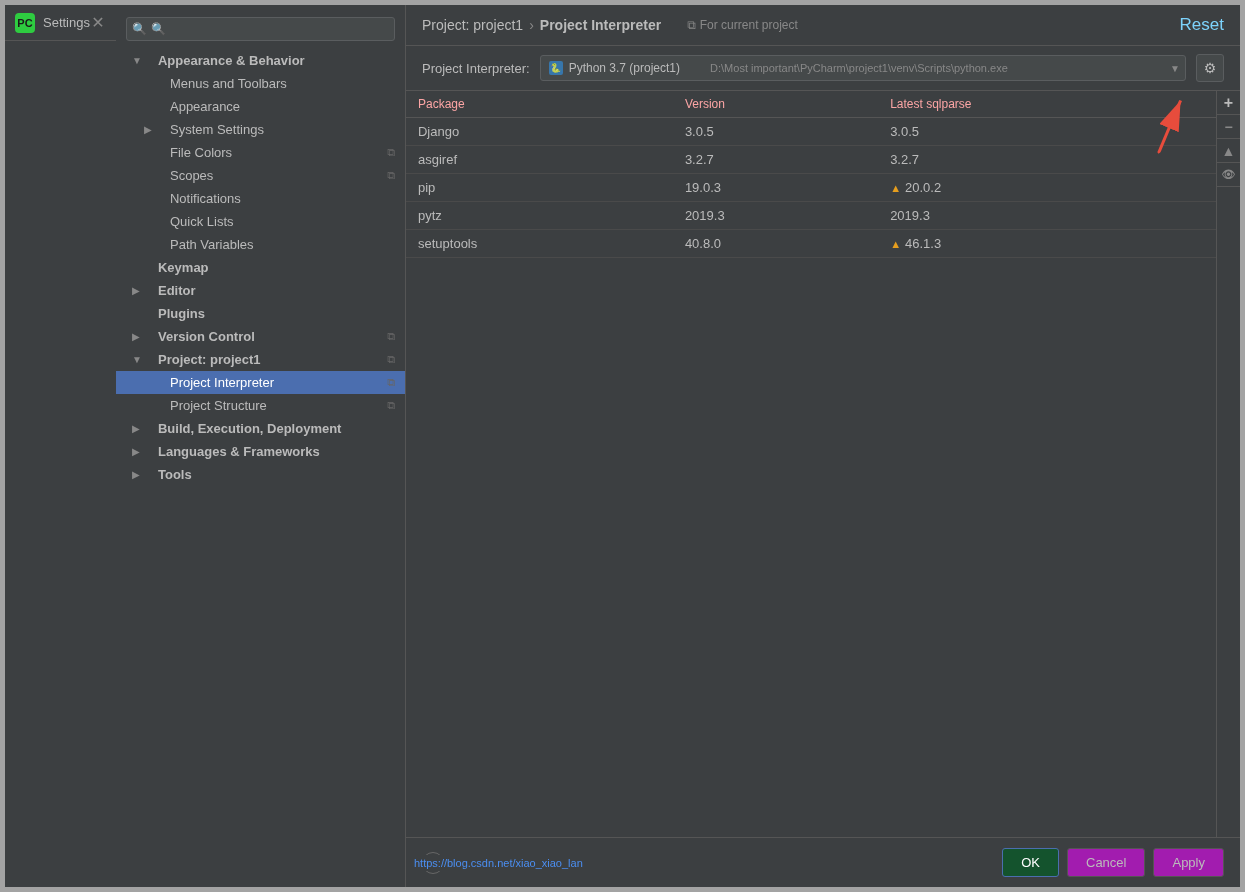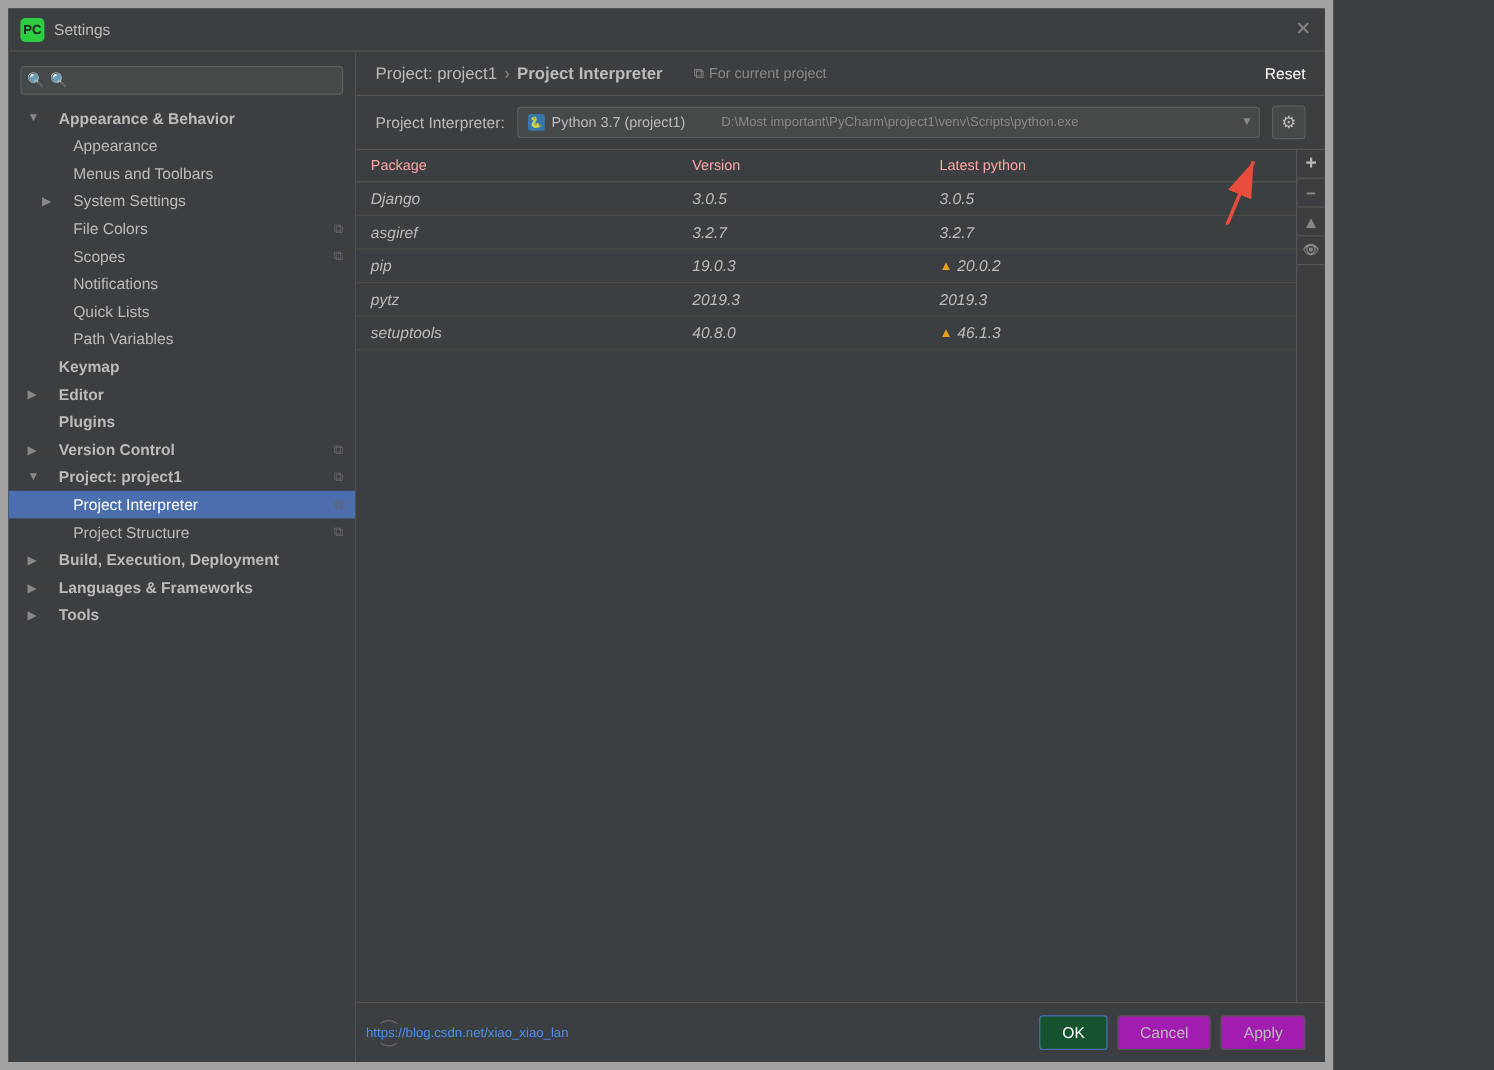--- a/index.html
+++ b/index.html
@@ -8,26 +8,26 @@
       font-size: 13px;
       background: #3c3f41;
       color: #bbbbbb;
       width: 1245px;
       height: 892px;
       overflow: hidden;
     }
 
     
     .dialog {
-      width: 1111px;
+      width: 1245px;
       height: 892px;
       background: #3c3f41;
       display: flex;
-      flex-direction: column;
-      border: 7px solid #a3a3a3;
+      flex-direction: row;
+      border: 5px solid #a3a3a3;
     }
 
     
     .title-bar {
       display: flex;
       align-items: center;
       justify-content: space-between;
       background: #3c3f41;
       padding: 6px 10px;
       border-bottom: 1px solid #555;
@@ -181,23 +181,23 @@
     .breadcrumb-link { color: #bbbbbb; }
     .for-current-project {
       display: flex;
       align-items: center;
       gap: 4px;
       color: #888;
       font-size: 12px;
       margin-left: 20px;
     }
     .reset-link {
-      color: #ffffff;
-      cursor: pointer;
-      font-size: 13px;
+      color: #7dd3fc;
+      cursor: pointer;
+      font-size: 17px;
       text-decoration: none;
     }
 
     
     .interpreter-row {
       display: flex;
       align-items: center;
       padding: 8px 16px;
       gap: 10px;
       flex-shrink: 0;
@@ -288,21 +288,20 @@
       color: #fca5a5;
       font-weight: normal;
       font-size: 12px;
       position: sticky;
       top: 0;
       background: #3c3f41;
       border-bottom: 1px solid #555;
     }
     tbody tr {
       border-bottom: 1px solid #4a4a4a;
-      font-style: italic;
     }
     td {
       padding: 6px 12px;
       font-size: 13px;
       color: #bbbbbb;
     }
     .version-upgrade {
       display: flex;
       align-items: center;
       gap: 4px;
@@ -420,25 +419,25 @@
         <span class="search-icon-wrap">🔍</span>
         <input class="search-input" type="text" placeholder="🔍" style="">
       </div>
 
       <div class="sidebar-item">
         <span class="tree-arrow expanded"></span>
         <span class="sidebar-item-label section-header">Appearance &amp; Behavior</span>
       </div>
       <div class="sidebar-item indent-1">
         <span class="tree-arrow leaf"></span>
+        <span class="sidebar-item-label">Menus and Toolbars</span>
+      </div>
+      <div class="sidebar-item indent-1">
+        <span class="tree-arrow leaf"></span>
         <span class="sidebar-item-label">Appearance</span>
-      </div>
-      <div class="sidebar-item indent-1">
-        <span class="tree-arrow leaf"></span>
-        <span class="sidebar-item-label">Menus and Toolbars</span>
       </div>
       <div class="sidebar-item indent-1">
         <span class="tree-arrow collapsed"></span>
         <span class="sidebar-item-label">System Settings</span>
       </div>
       <div class="sidebar-item indent-1">
         <span class="tree-arrow leaf"></span>
         <span class="sidebar-item-label">File Colors</span>
         <span class="sidebar-copy-icon">⧉</span>
       </div>
@@ -541,21 +540,21 @@
         <div class="gear-btn">⚙</div>
       </div>
 
       <div class="table-area">
         <div class="packages-table">
           <table>
             <thead>
               <tr>
                 <th>Package</th>
                 <th>Version</th>
-                <th>Latest python</th>
+                <th>Latest sqlparse</th>
               </tr>
             </thead>
             <tbody id="packages-tbody">
             <tr>
                   <td>Django</td>
                   <td>3.0.5</td>
                   <td>3.0.5</td>
                 </tr>
                 <tr>
                   <td>asgiref</td>

